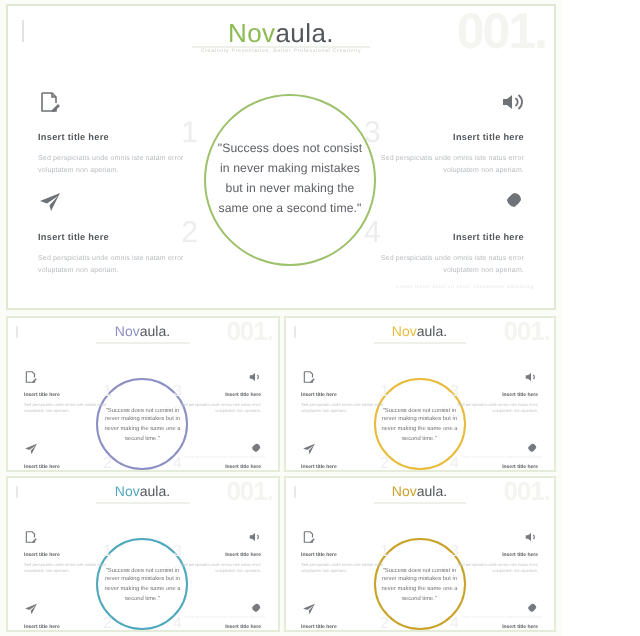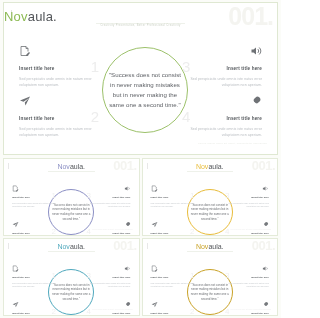--- a/index.html
+++ b/index.html
@@ -18,21 +18,21 @@
   }
   .corner-mark{
     position:absolute;left:7px;top:7px;width:1px;height:11px;background:#e2e2e2;
   }
   .big-num{
     position:absolute;right:4px;top:1px;
     font-size:25px;font-weight:bold;color:#f4f4f0;letter-spacing:-1px;
     line-height:1;font-family:"Liberation Sans", sans-serif;
   }
   .brand{
-    position:absolute;left:0;right:0;top:7px;text-align:left;
+    position:absolute;left:0;right:0;top:7px;text-align:center;
     font-size:13px;letter-spacing:.2px;line-height:1;
   }
   .brand .b1{color:#8cba53;font-weight:normal;}
   .brand .b2{color:#53565a;font-weight:normal;}
   .brand-sub{
     position:absolute;left:0;right:0;top:21px;text-align:center;
     font-size:2.6px;color:#c9cfc2;letter-spacing:.35px;
   }
   .brand-rule{
     position:absolute;left:92px;right:92px;top:19.5px;height:1px;background:#eef1ea;

